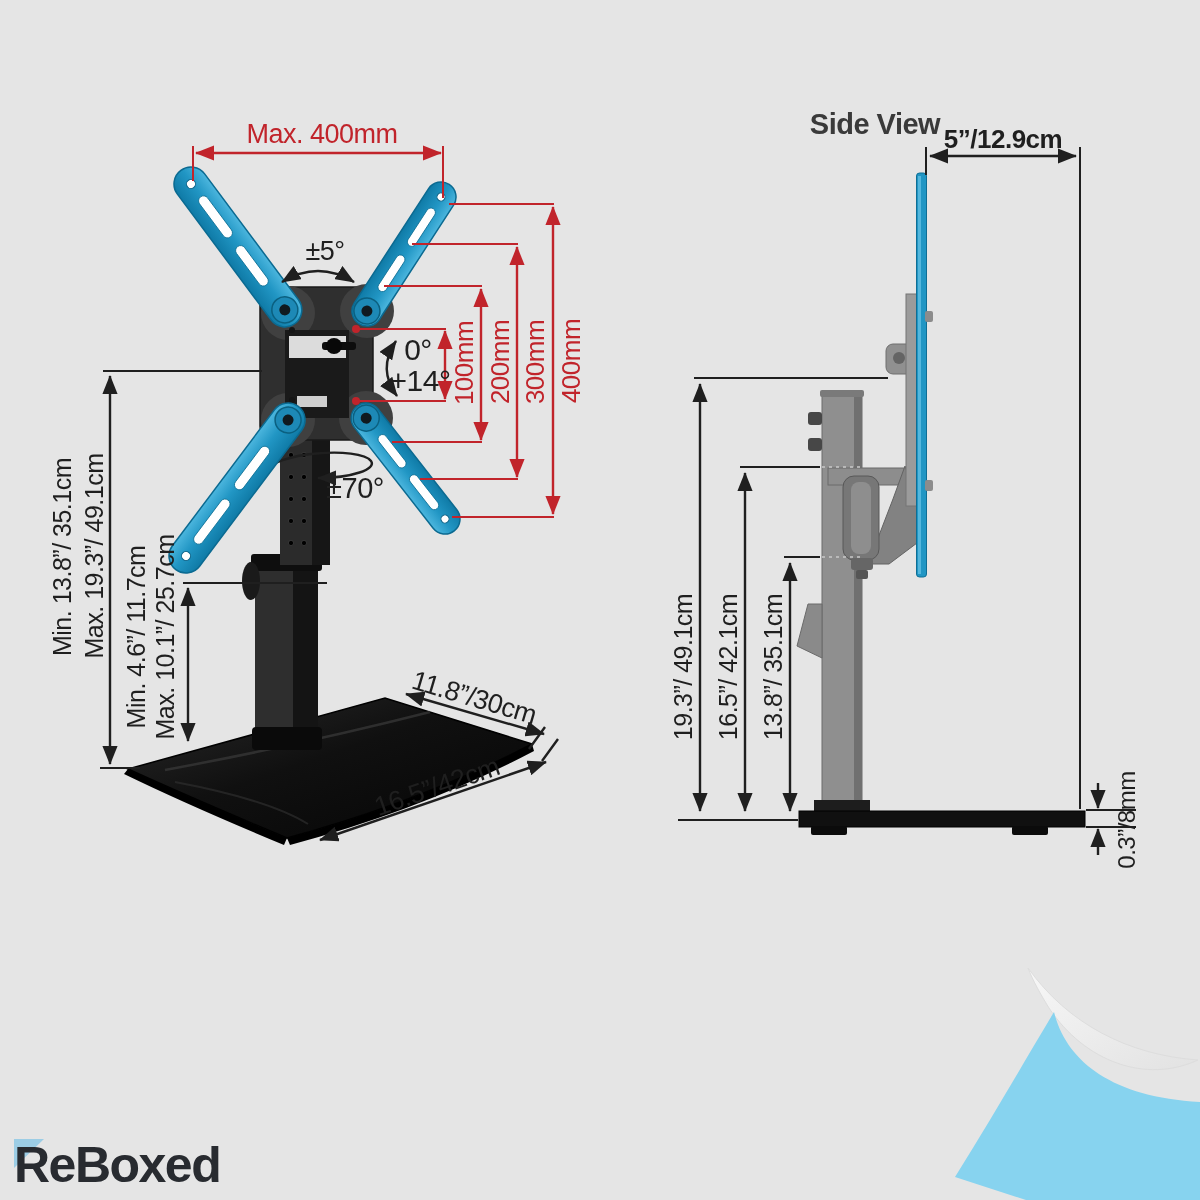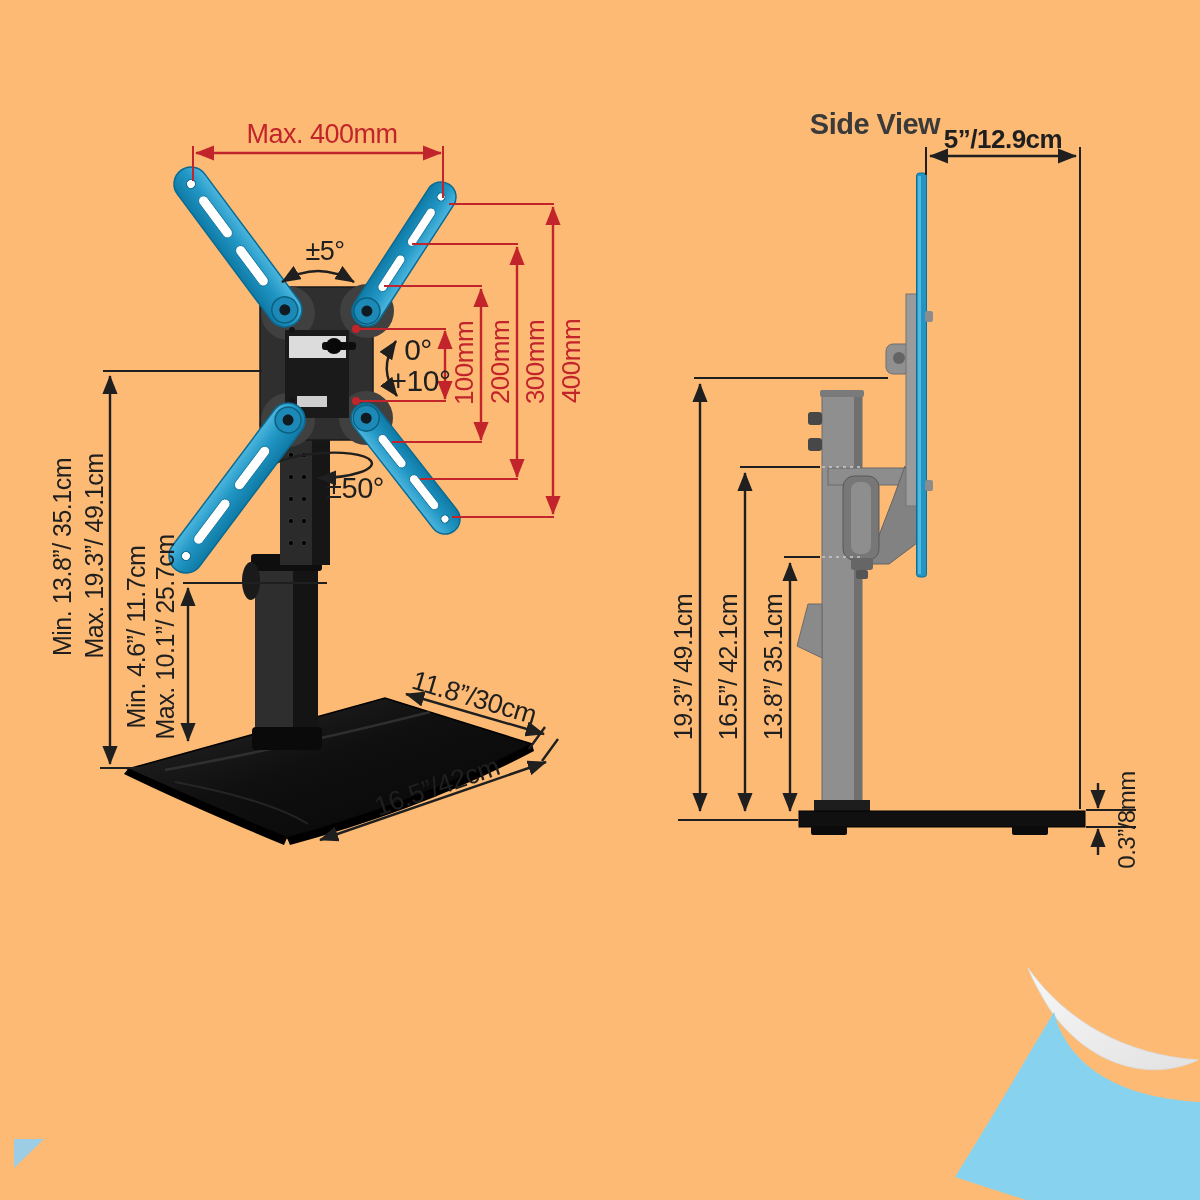--- a/index.html
+++ b/index.html
@@ -1,16 +1,16 @@
 <!DOCTYPE html>
 <html><head>
 <meta charset="utf-8">
 <style>
   html,body{margin:0;padding:0;background:#fff;}
-  .stage{position:relative;width:1200px;height:1200px;background:#fdba74;overflow:hidden;
+  .stage{position:relative;width:1200px;height:1200px;background:#e5e5e5;overflow:hidden;
          font-family:"Liberation Sans",sans-serif;}
   .stage svg{position:absolute;left:0;top:0;}
   .lbl{position:absolute;white-space:nowrap;color:#1f1f1f;line-height:1;
        transform:translate(-50%,-50%);letter-spacing:-0.5px;}
   .red{color:#c1242b;}
   .rot90{transform:translate(-50%,-50%) rotate(-90deg);}
   .bold{font-weight:700;}
   .logo{position:absolute;left:14px;top:1140px;font-weight:700;font-size:50px;
         letter-spacing:-1.5px;color:#282b30;transform:none;}
 </style>
@@ -213,22 +213,22 @@
   <g>
     <path d="M1028,968 C1068,1024 1128,1055 1198,1060 C1146,1084 1085,1062 1049,1008 C1041,995 1033,981 1028,968 Z" fill="url(#curlGrad)" stroke="#ddd" stroke-width="1"></path>
     <path d="M1054,1012 C1066,1060 1110,1097 1200,1102 L1200,1200 L1026,1200 L955,1177 C998,1108 1024,1062 1054,1012 Z" fill="#87d3ef"></path>
   </g>
   <path d="M14,1139 L44,1139 L14,1168 Z" fill="#9ccde5"></path>
 </svg>
 
   <span class="lbl red" style="left:322px;top:134px;font-size:27px;">Max. 400mm</span>
   <span class="lbl" style="left:325px;top:251px;font-size:27px;">±5°</span>
   <span class="lbl" style="left:418px;top:350px;font-size:30px;">0°</span>
-  <span class="lbl" style="left:420px;top:381px;font-size:30px;">+10°</span>
-  <span class="lbl" style="left:355px;top:488px;font-size:29px;">±50°</span>
+  <span class="lbl" style="left:420px;top:381px;font-size:30px;">+14°</span>
+  <span class="lbl" style="left:355px;top:488px;font-size:29px;">±70°</span>
 
   <span class="lbl red rot90" style="left:464px;top:363px;font-size:26px;">100mm</span>
   <span class="lbl red rot90" style="left:500px;top:362px;font-size:26px;">200mm</span>
   <span class="lbl red rot90" style="left:535px;top:362px;font-size:26px;">300mm</span>
   <span class="lbl red rot90" style="left:571px;top:361px;font-size:26px;">400mm</span>
 
   <span class="lbl rot90" style="left:62px;top:557px;font-size:25px;">Min. 13.8”/ 35.1cm</span>
   <span class="lbl rot90" style="left:94px;top:556px;font-size:25px;">Max. 19.3”/ 49.1cm</span>
   <span class="lbl rot90" style="left:136px;top:637px;font-size:25px;">Min. 4.6”/ 11.7cm</span>
   <span class="lbl rot90" style="left:165px;top:637px;font-size:25px;">Max. 10.1”/ 25.7cm</span>
@@ -236,13 +236,14 @@
   <span class="lbl" style="left:474px;top:698px;font-size:27px;transform:translate(-50%,-50%) rotate(16.5deg);">11.8”/30cm</span>
   <span class="lbl" style="left:437px;top:787px;font-size:27px;transform:translate(-50%,-50%) rotate(-19deg);">16.5”/42cm</span>
 
   <span class="lbl bold" style="left:875px;top:124px;font-size:29px;color:#3a3a3a;">Side View</span>
   <span class="lbl" style="left:1003px;top:139px;font-size:26px;font-weight:bold;">5”/12.9cm</span>
   <span class="lbl rot90" style="left:683px;top:667px;font-size:25px;">19.3”/ 49.1cm</span>
   <span class="lbl rot90" style="left:728px;top:667px;font-size:25px;">16.5”/ 42.1cm</span>
   <span class="lbl rot90" style="left:773px;top:667px;font-size:25px;">13.8”/ 35.1cm</span>
   <span class="lbl rot90" style="left:1127px;top:820px;font-size:24px;">0.3”/8mm</span>
 
+  <span class="lbl logo">ReBoxed</span>
 </div>
 
 </body></html>

